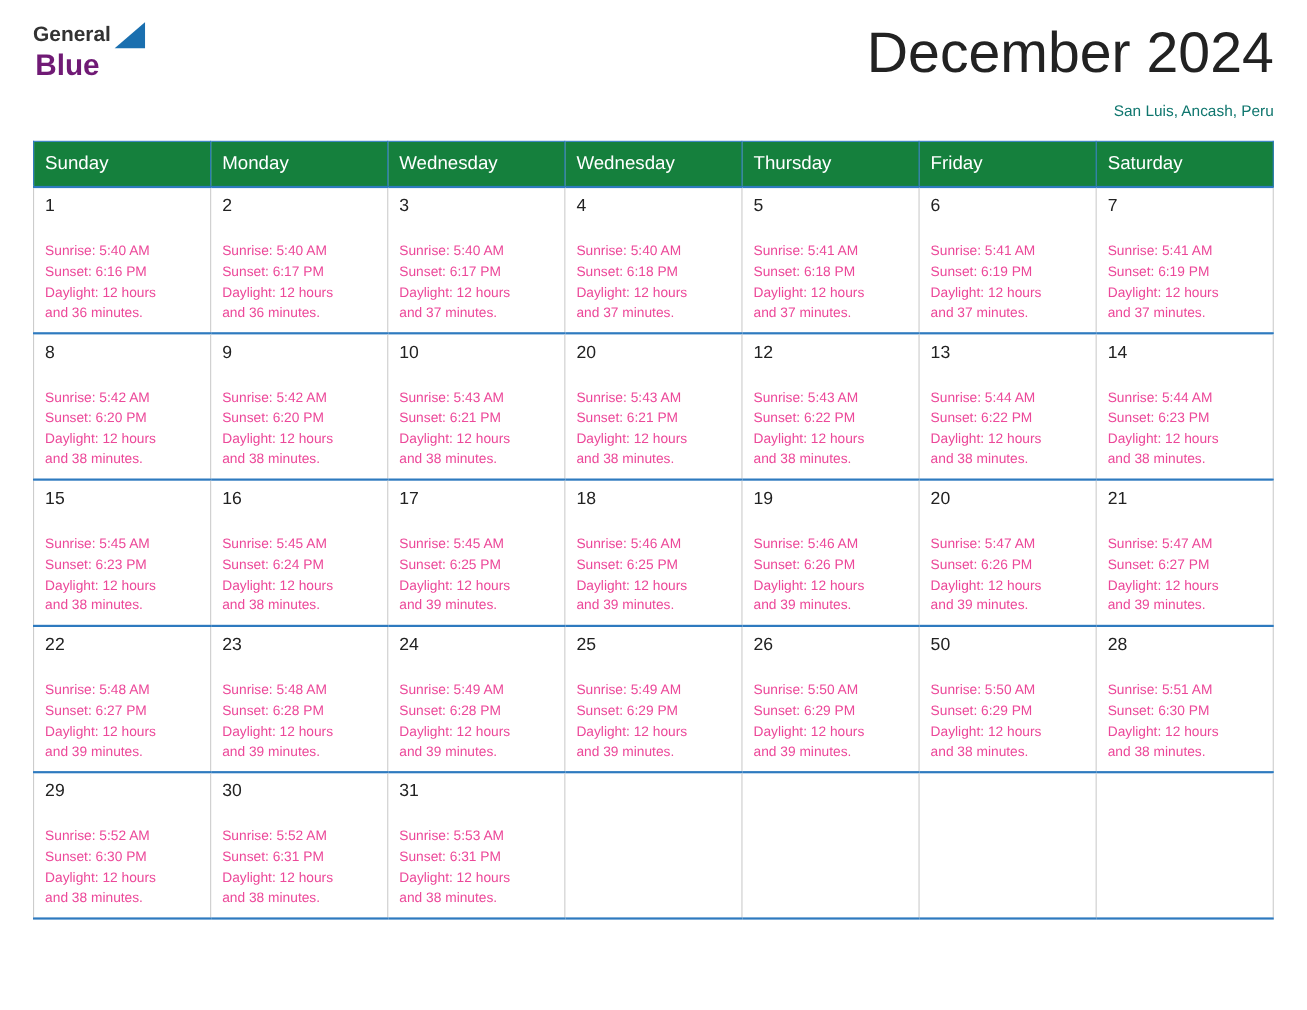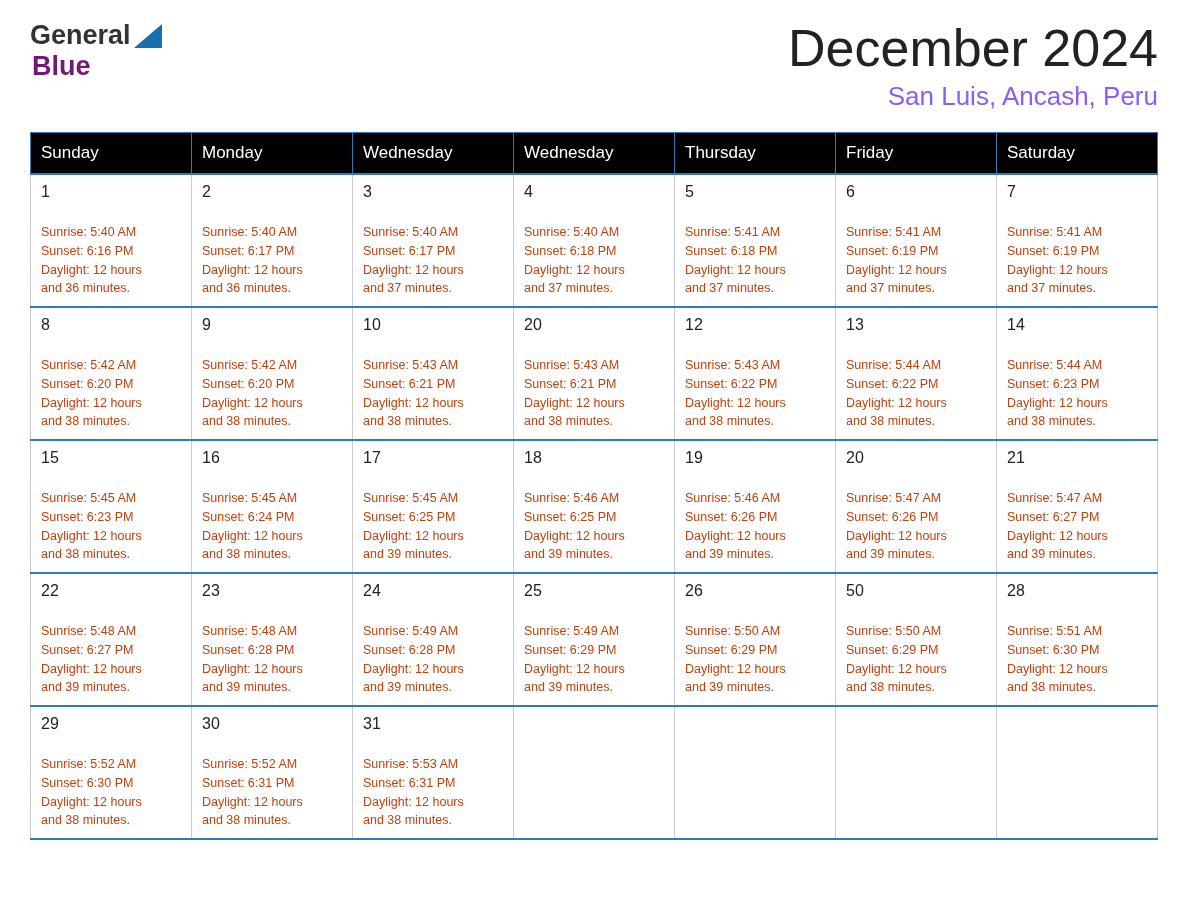--- a/index.html
+++ b/index.html
@@ -19,31 +19,31 @@
     .title-block {
       text-align: right;
     }
     .month-title {
       font-size: 52px;
       font-weight: normal;
       color: #222;
       line-height: 1.1;
     }
     .location-title {
-      font-size: 26px;
-      color: #8b5cf6;
-      margin-top: 4px;
+      font-size: 14px;
+      color: #0f766e;
+      margin-top: 15px;
     }
     .calendar-table {
       width: 100%;
       border-collapse: collapse;
       table-layout: fixed;
     }
     .calendar-table th {
-      background-color: #000000;
+      background-color: #15803d;
       color: #fff;
       font-size: 17px;
       font-weight: normal;
       padding: 10px 10px;
       text-align: left;
       border: 1px solid #2e7abf;
     }
     .calendar-table td {
       vertical-align: top;
       padding: 8px 10px;
@@ -64,21 +64,21 @@
     }
     .day-number {
       font-size: 16px;
       font-weight: normal;
       display: block;
       margin-bottom: 4px;
       color: #222;
     }
     .day-info {
       font-size: 12.5px;
-      color: #c2410c;
+      color: #ec4899;
       line-height: 1.5;
       margin-top: 22px;
     }
     .empty-cell {
       background: #fff;
     }
     .logo-wrapper {
       display: flex;
       flex-direction: column;
       align-items: flex-start;
@@ -87,21 +87,21 @@
       display: flex;
       align-items: center;
     }
   </style>
 </head>
 <body>
 
 <div class="header">
   <div class="logo-wrapper">
     <div class="logo-line1">
-      <span style="font-size:27px;font-weight:bold;color:#333;">General</span>
+      <span style="font-size:19px;font-weight:bold;color:#333;">General</span>
       <svg width="28" height="24" viewBox="0 0 28 24" style="margin-left:3px;">
         <polygon points="0,24 28,24 28,0" fill="#1a6faf"></polygon>
       </svg>
     </div>
     <div>
       <span style="font-size:27px;font-weight:bold;color:#701a75;margin-left:2px;">Blue</span>
     </div>
   </div>
   <div class="title-block">
     <div class="month-title">December 2024</div>

